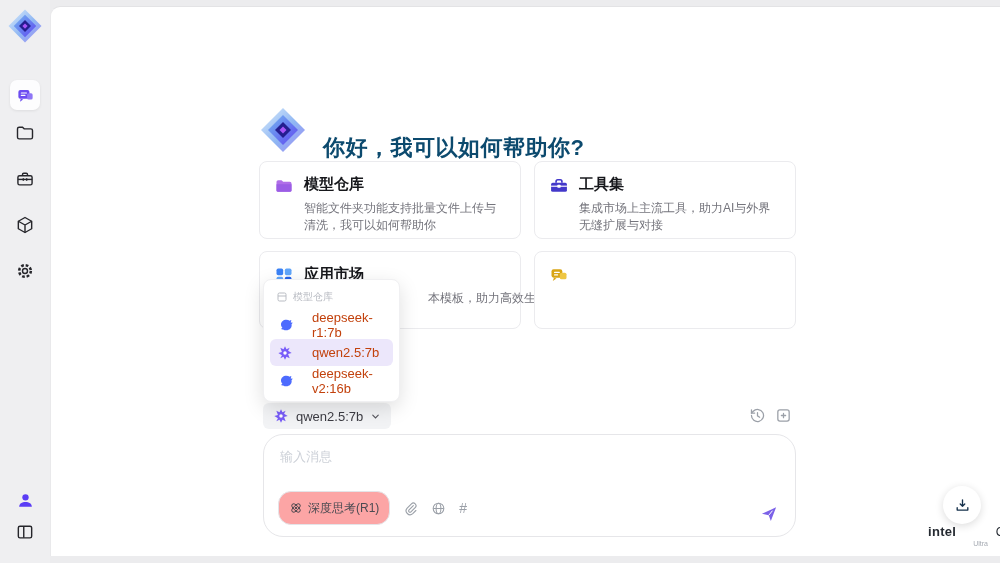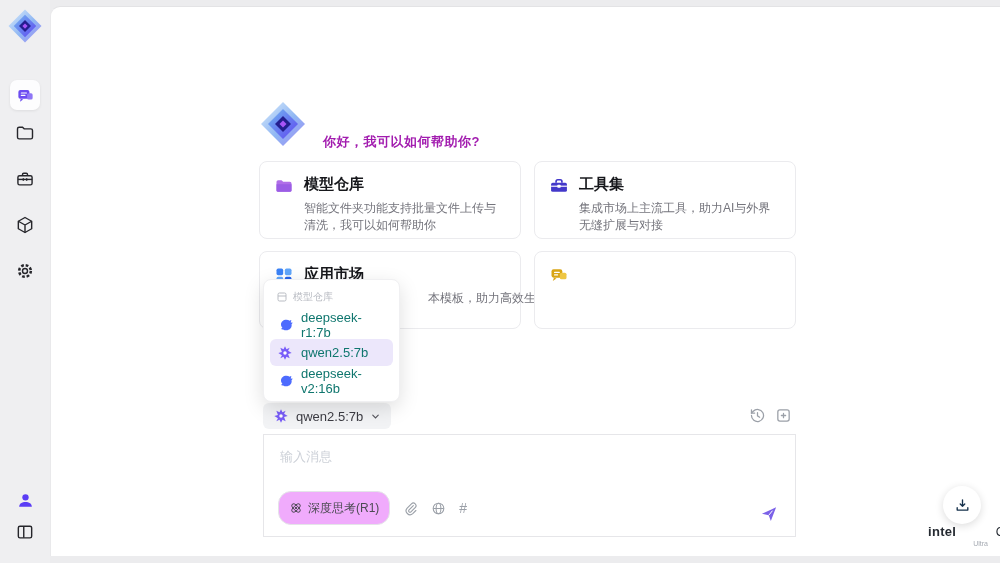--- a/index.html
+++ b/index.html
@@ -15,65 +15,65 @@
   .sb-item.active { background:#fdfdfe; box-shadow:0 1px 3px rgba(0,0,0,.08); }
   .sb-item svg { display:block; }
 
   
   .main { position:absolute; left:50px; top:6px; width:950px; height:550px;
     background:#ffffff; border-top-left-radius:10px; border-top:1px solid #e3e3e5;
     border-left:1px solid #e9e9eb; z-index:5; }
 
   
   .greeting { position:absolute; left:208px; top:90px; display:flex; align-items:center; gap:16px; }
-  .greeting-title { font-size:13px; font-weight:bold; color:#a21caf; letter-spacing:.5px;margin-top:36px; }
+  .greeting-title { font-size:22px; font-weight:bold; color:#0c4a6e; letter-spacing:.5px;margin-top:36px; }
 
   
   .cards { position:absolute; left:208px; top:154px; width:537px;
     display:grid; grid-template-columns:262px 262px; grid-auto-rows:78px; gap:12px 13px; }
   .card { border:1px solid #ebebee; border-radius:8px; background:#fff;
     padding:13px 14px; display:flex; gap:10px; cursor:pointer; }
   .card-icon { width:20px; height:20px; flex:0 0 20px; margin-top:1px; }
   .card-title { font-size:15px; font-weight:bold; color:#17181c; margin-bottom:6px; }
   .card-desc { font-size:12px; color:#74747c; line-height:17px; }
 
   
   .dropdown { position:absolute; left:212px; top:272px; width:137px;
     background:#fff; border-radius:8px; border:1px solid #f0f0f2;
     box-shadow:0 6px 20px rgba(0,0,0,.13); padding:7px 6px; z-index:20; }
   .dd-header { display:flex; align-items:center; gap:5px; padding:3px 6px 7px;
     font-size:10px; color:#b9bcc3;text-align:center; }
-  .dd-item { display:flex; align-items:center; gap:8px; height:27px; padding:0 7px;
-    border-radius:6px; font-size:13px; color:#0f766e; cursor:pointer; }
+  .dd-item { display:flex; align-items:center; gap:19px; height:27px; padding:0 7px;
+    border-radius:6px; font-size:13px; color:#c2410c; cursor:pointer; }
   .dd-item + .dd-item { margin-top:1px; }
   .dd-item.active { background:#ece7fb; }
   .dd-item svg { flex:0 0 16px; }
 
   
   .model-pill { position:absolute; left:212px; top:396px; height:26px;
     display:inline-flex; align-items:center; gap:7px; padding:0 10px;
     background:#f2f3f5; border-radius:6px; font-size:13px; color:#3c3c43; cursor:pointer; }
 
   
   .composer-tools { position:absolute; left:698px; top:400px; display:flex; gap:9px; }
   .tool-btn { width:17px; height:17px; cursor:pointer; color:#9ba0a8; }
 
   
   .composer { position:absolute; left:212px; top:427px; width:533px; height:103px;
-    border:1px solid #e6e6e9; border-radius:0; background:#fff; }
+    border:1px solid #e6e6e9; border-radius:20px; background:#fff; }
   .composer textarea { position:absolute; left:0; top:0; width:100%; height:58px;
     border:none; outline:none; resize:none; background:transparent;
     padding:13px 16px; font-size:13px; color:#303030;
     font-family:"Liberation Sans","DejaVu Sans",sans-serif; }
   .composer textarea::placeholder { color:#cdd1d8; }
   .composer-bottom { position:absolute; left:14px; bottom:11px; display:flex;
     align-items:center; gap:13px; }
   .deepthink-pill { display:inline-flex; align-items:center; gap:5px; height:24px;
     padding:16px 10px; border:1px solid #e4e4e8; border-radius:13px;
-    font-size:12px; color:#4b4b52; cursor:pointer; background:#f0abfc; }
+    font-size:12px; color:#4b4b52; cursor:pointer; background:#fca5a5; }
   .mini-icon { width:15px; height:15px; color:#9ba0a8; cursor:pointer; }
   .hash { font-size:14px; color:#9ba0a8; cursor:pointer; line-height:15px; }
   .send-btn { position:absolute; right:16px; bottom:12px; width:20px; height:20px; cursor:pointer; }
 
   
   .dl-btn { position:absolute; left:943px; top:486px; width:38px; height:38px;
     background:#fff; border-radius:50%; box-shadow:0 2px 8px rgba(0,0,0,.14);
     display:flex; align-items:center; justify-content:center; cursor:pointer; z-index:25; }
   .intel-badge { position:absolute; left:928px; top:524px; width:68px; text-align:center; z-index:25; }
   .intel-line { font-size:13px; color:#252a31; white-space:nowrap; }

